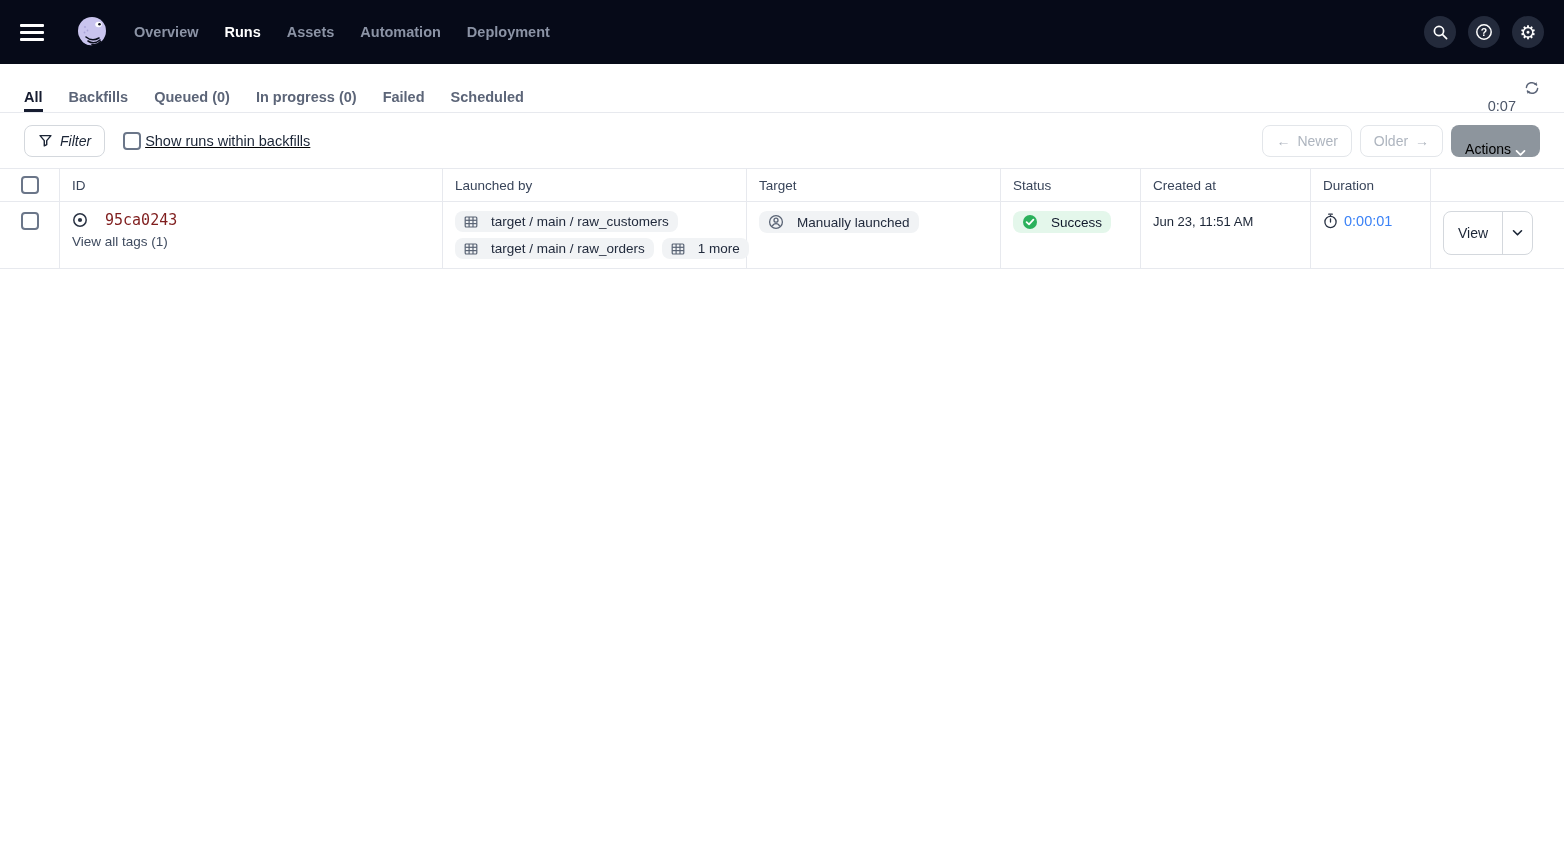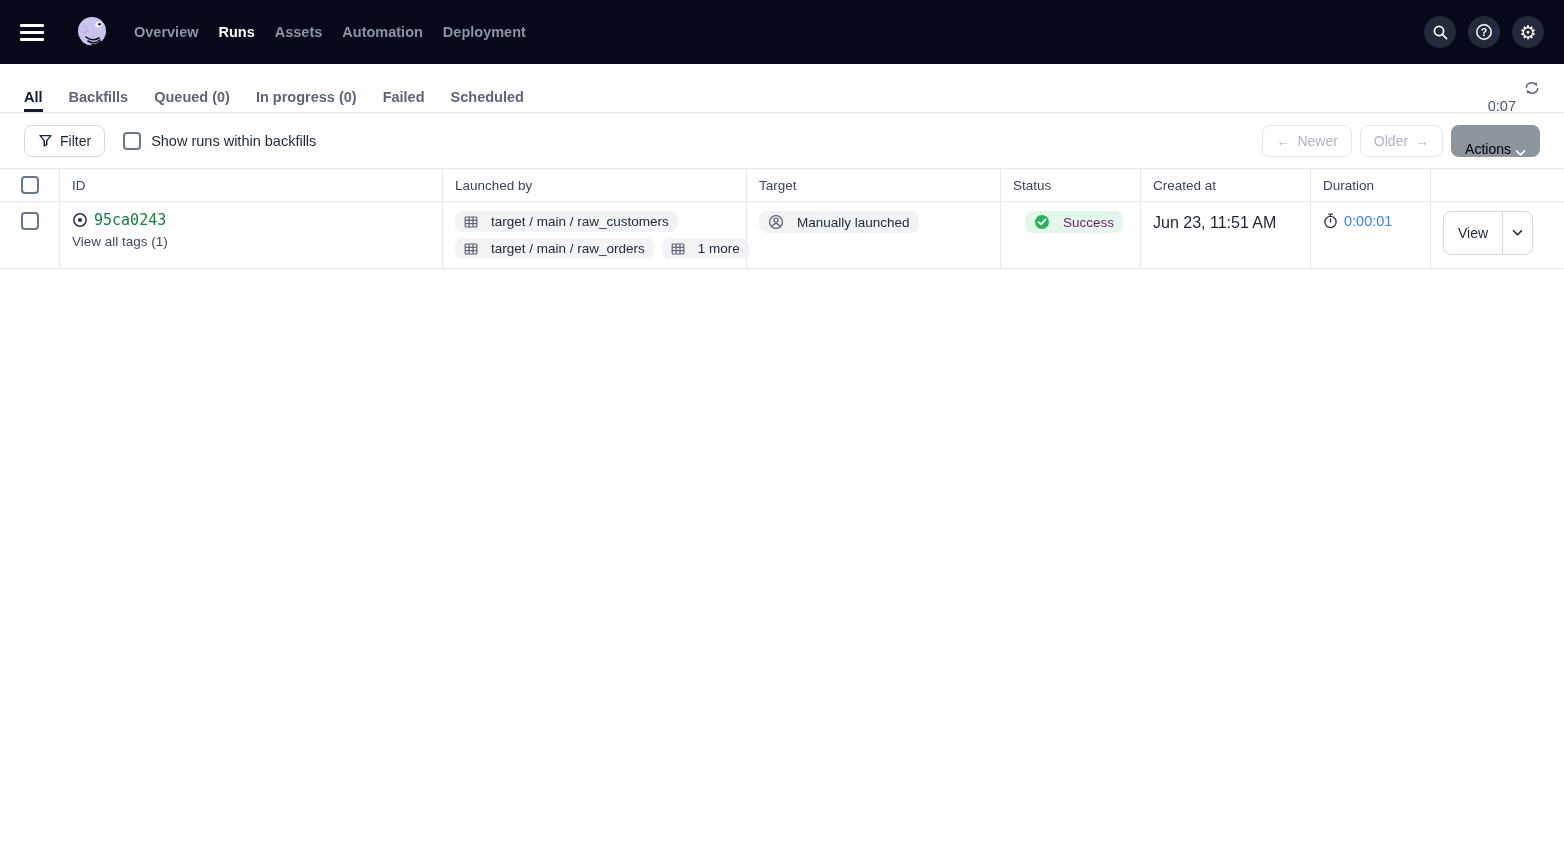--- a/index.html
+++ b/index.html
@@ -3,69 +3,69 @@
 <meta charset="utf-8">
 <style>
   * { margin: 0; padding: 0; box-sizing: border-box; }
   html, body { width: 1564px; height: 851px; background: #ffffff; font-family: "Liberation Sans", sans-serif; overflow: hidden; }
 
   
   .app-header { height: 64px; background: #060a18; display: flex; align-items: center; padding: 0 20px; }
   .hamburger { width: 28px; height: 24px; display: flex; flex-direction: column; justify-content: center; gap: 4px; cursor: pointer; background: none; border: none; }
   .hamburger span { display: block; height: 3px; width: 24px; background: #ffffff; border-radius: 1px; }
   .logo-wrap { margin-left: 24px; width: 40px; height: 40px; display: flex; align-items: center; justify-content: center; }
-  .main-nav { display: flex; align-items: flex-end; gap: 20px; margin-left: 22px; }
+  .main-nav { display: flex; align-items: flex-end; gap: 26px; margin-left: 22px; }
   .nav-item { font-size: 14.5px; font-weight: 600; color: #8b93a5; text-decoration: none; cursor: pointer; }
   .nav-item.active { color: #ffffff; }
   .header-spacer { flex: 1; }
   .header-icons { display: flex; align-items: center; gap: 12px; }
   .icon-btn { width: 32px; height: 32px; border-radius: 50%; background: #232a3b; border: none; display: flex; align-items: center; justify-content: center; cursor: pointer; color: #ffffff; }
   .gear-glyph { font-size: 19px; line-height: 1; color: #ffffff; }
 
   
   .tab-bar { height: 49px; display: flex; align-items: stretch; padding: 0 24px; border-bottom: 1px solid #e7e9ee; }
   .tabs { display: flex; gap: 26px; align-items: stretch; }
   .tab { display: flex; align-items: center; font-size: 14.5px; font-weight: 700; color: #5c6578; cursor: pointer; border-bottom: 3px solid transparent; padding-top: 20px; }
   .tab.active { color: #161c30; border-bottom-color: #161c30; }
   .tab-bar-right { margin-left: auto; display: flex; align-items: center; gap: 8px; color: #4c5668; }
   .countdown { font-size: 14.5px; color: #4c5668; margin-top: 36px; }
 
   
   .toolbar { height: 55px; display: flex; align-items: center; padding: 0 24px 0 24px; }
-  .filter-btn { display: inline-flex; align-items: center; gap: 7px; height: 32px; padding: 0 13px; border: 1px solid #d4d8dd; border-radius: 8px; background: #fff; font-size: 14px; font-weight: 500; color: #1b2536; cursor: pointer; font-family: inherit; }
-  .backfills-toggle { display: flex; align-items: center; gap: 10px; margin-left: 18px; cursor: pointer; }
+  .filter-btn { display: inline-flex; align-items: center; gap: 7px; height: 32px; padding: 0 13px; border: 1px solid #d4d8dd; border-radius: 8px; background: #fff; font-size: 14px; font-weight: 500; color: #1b2536; cursor: pointer; font-family: inherit; font-style: italic; }
+  .backfills-toggle { display: flex; align-items: center; gap: 4px; margin-left: 18px; cursor: pointer; text-decoration: underline; }
   .checkbox { width: 18px; height: 18px; border: 2px solid #6b7689; border-radius: 4px; background: #fff; cursor: pointer; flex: none; }
   .toggle-label { font-size: 14.5px; color: #1b2536; }
   .toolbar-right { margin-left: auto; display: flex; align-items: center; gap: 8px; }
   .pager-btn { display: inline-flex; align-items: center; gap: 7px; height: 32px; padding: 0 13px; border: 1px solid #e3e6ea; border-radius: 8px; background: #fff; font-size: 14px; font-weight: 500; color: #aeb5bf; cursor: default; font-family: inherit; }
   .actions-btn { display: inline-flex; align-items: flex-end; gap: 4px; height: 32px; padding: 0 14px; border: none; border-radius: 8px; background: #8d959d; font-size: 14px; font-weight: 500; color: #000000; cursor: default; font-family: inherit; }
 
   
   .runs-table { border-top: 1px solid #e7e9ee; }
   .tr { display: grid; grid-template-columns: 60px 383px 304px 254px 140px 170px 120px 1fr; }
   .th, .td { border-right: 1px solid #e7e9ee; }
   .th:last-child, .td:last-child { border-right: none; }
   .thead .tr { border-bottom: 1px solid #e7e9ee; }
   .tbody .tr { border-bottom: 1px solid #e7e9ee; }
   .th { height: 32px; display: flex; align-items: center; padding: 0 12px; font-size: 13.5px; color: #39455a; }
   .th.check-col, .td.check-col { display: flex; justify-content: center; padding: 0; }
   .th.check-col { align-items: center; }
   .td { min-height: 66px; padding: 9px 12px; }
   .td.check-col { padding-top: 10px; align-items: flex-start; }
 
   .run-id-line { display: flex; align-items: center; gap: 6px; }
-  .run-id-link { font-family: "DejaVu Sans Mono", monospace; font-size: 15px; color: #15803d; text-decoration: none; cursor: pointer; }
+  .run-id-link { font-family: "DejaVu Sans Mono", monospace; font-size: 15px; color: #7f1d1d; text-decoration: none; cursor: pointer; margin-left: 11px; }
   .view-tags { margin-top: 5px; font-size: 13.5px; color: #3f4b5f; cursor: pointer; }
 
   .chip-rows { display: flex; flex-direction: column; gap: 6px; align-items: flex-start; }
   .chip-row { display: flex; gap: 8px; }
   .chip { display: inline-flex; align-items: center; gap: 13px; background: #f1f3f5; border-radius: 8px; padding: 3px 9px; font-size: 13.5px; color: #222b3d; white-space: nowrap; }
-  .chip.success { background: #e4f7eb; color: #701a75; font-weight: 400; margin-left: 12px; }
-
-  .created-at { font-size: 16px; color: #1b2536; padding-top: 3px; }
+  .chip.success { background: #e4f7eb; color: #0f172a; font-weight: 400; }
+
+  .created-at { font-size: 13px; color: #1b2536; padding-top: 3px; }
   .duration-line { display: flex; align-items: center; gap: 6px; color: #3b82f6; font-size: 14.5px; padding-top: 2px; }
 
   .view-split { display: inline-flex; align-items: stretch; height: 44px; border: 1px solid #d4d8dd; border-radius: 8px; overflow: hidden; background: #fff; }
   .view-main { display: flex; align-items: center; padding: 0 14px; font-size: 14px; font-weight: 500; color: #1b2536; background: none; border: none; cursor: pointer; font-family: inherit; }
   .view-caret { display: flex; align-items: center; padding: 0 9px; border-left: 1px solid #d4d8dd; background: none; border-top: none; border-right: none; border-bottom: none; cursor: pointer; color: #1b2536; }
   .actions-cell { display: flex; justify-content: flex-start; padding-left: 12px; }
 
   svg { display: block; }
 </style>
 </head>

